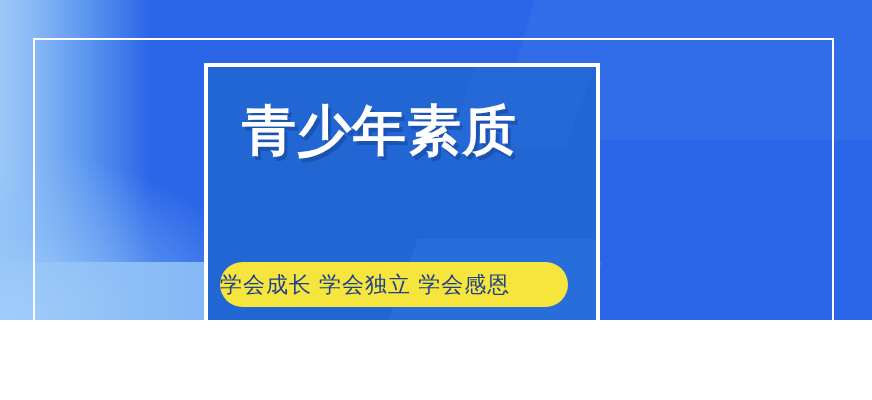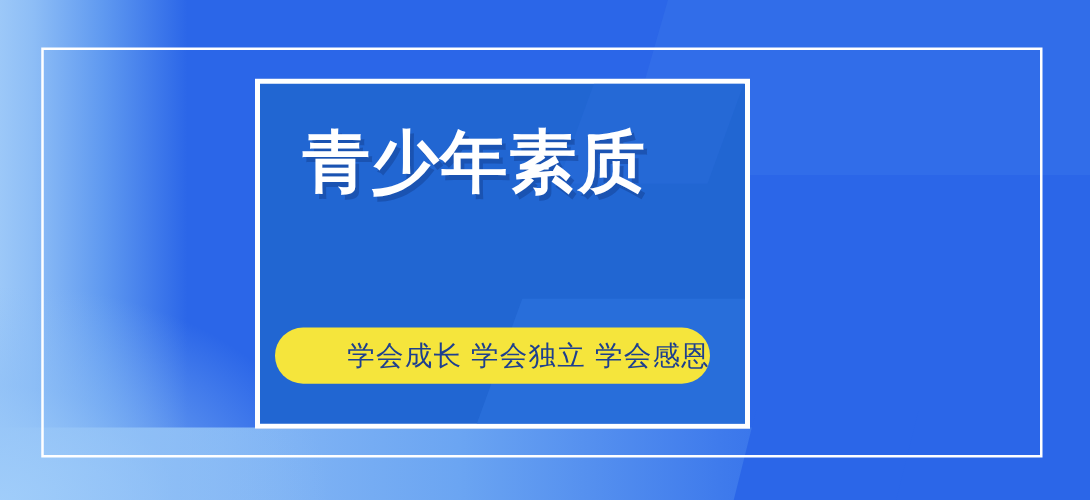--- a/index.html
+++ b/index.html
@@ -8,21 +8,21 @@
     padding: 0;
     background: #ffffff;
   }
   body {
     font-family: "Liberation Sans", "DejaVu Sans", sans-serif;
   }
 
   .banner {
     position: relative;
     width: 872px;
-    height: 400px;
+    height: 320px;
     overflow: hidden;
     background: #2b66e8;
   }
 
   
 
   
   .bg-left-wash {
     position: absolute;
     left: 0; top: 0;
@@ -149,21 +149,21 @@
   .tagline-pill {
     position: absolute;
     left: 12px;
     top: 195px;
     width: 348px;
     height: 45px;
     background: #f5e53c;
     border-radius: 23px;
     display: flex;
     align-items: center;
-    justify-content: flex-end;
+    justify-content: flex-start;
   }
   .tagline-text {
     color: #1d3f8f;
     font-size: 22px;
     font-weight: normal;
     letter-spacing: 1px;
     white-space: nowrap;
   }
 </style>
 </head>

